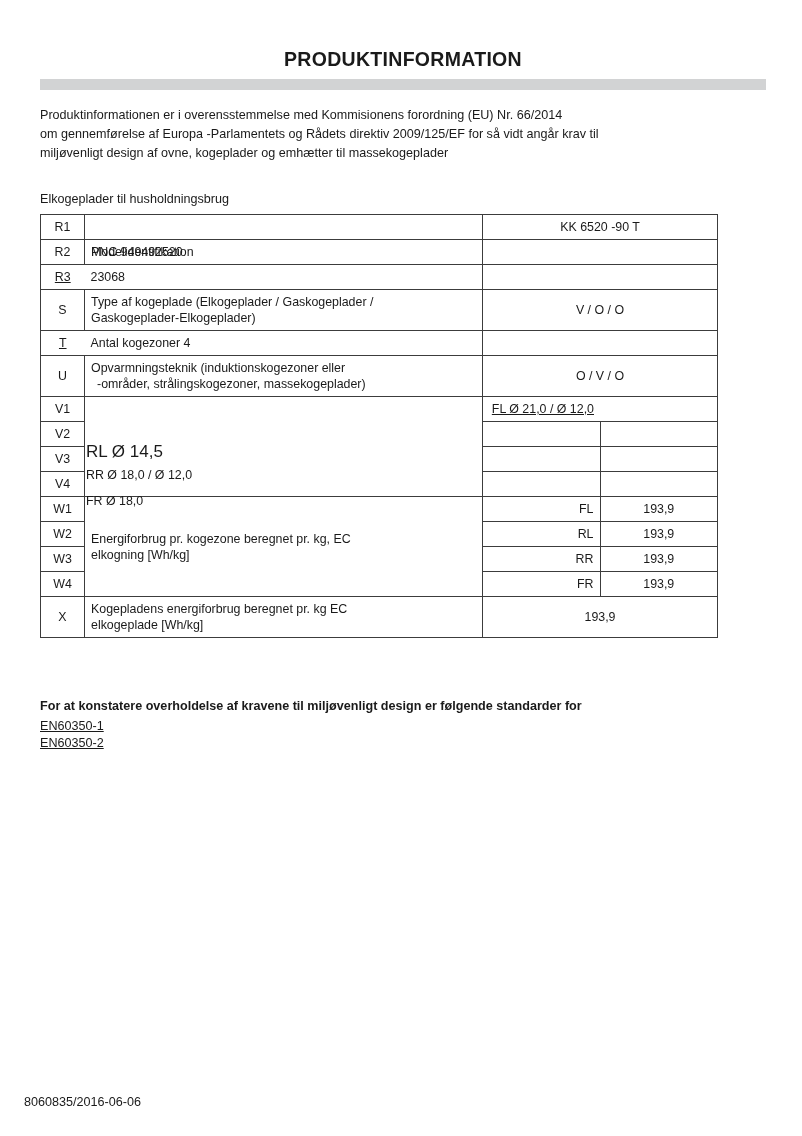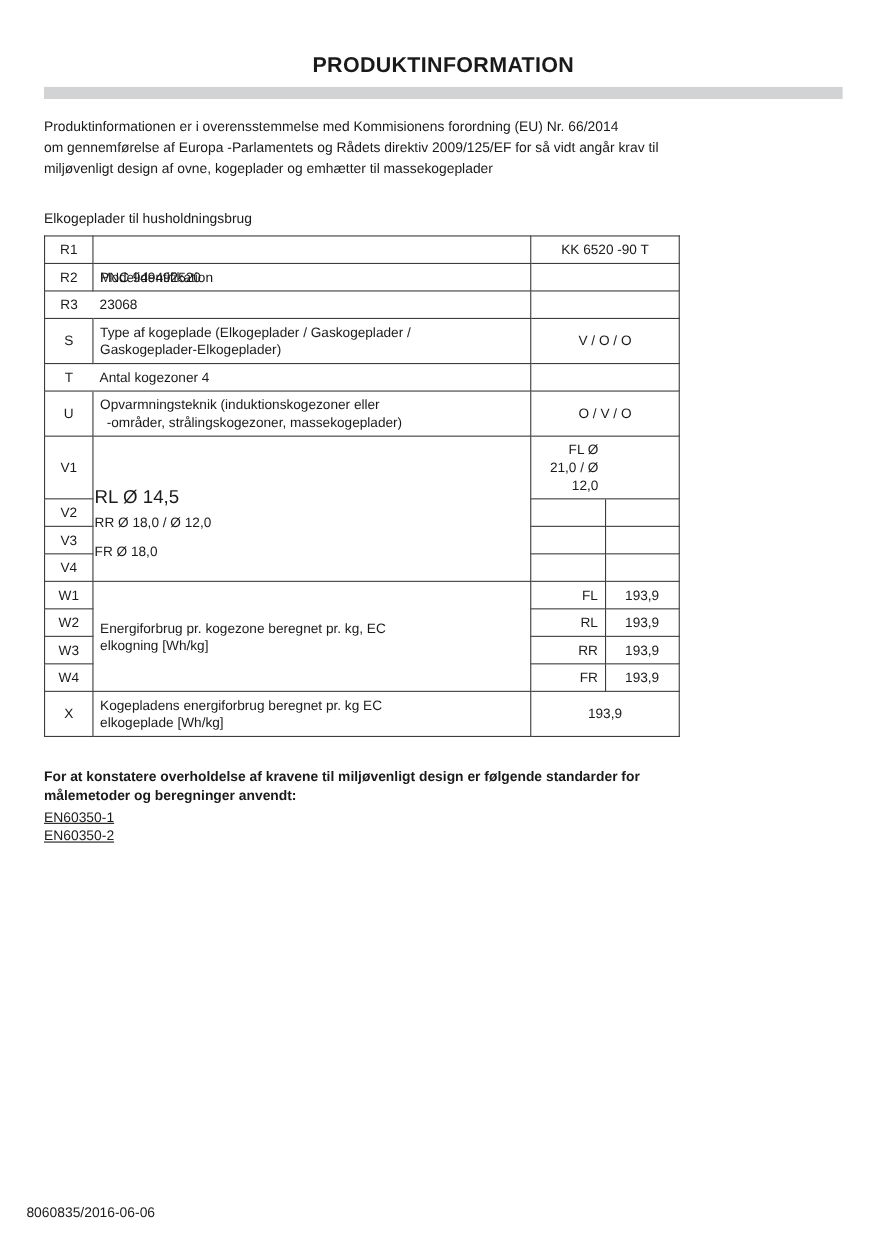--- a/index.html
+++ b/index.html
@@ -67,39 +67,39 @@
 
   
   .tbl {
     position: absolute;
     left: 40px;
     top: 214px;
     width: 706px;
   }
   .tbl table {
     border-collapse: collapse;
-    width: 578px;
+    width: 678px;
     table-layout: fixed;
   }
   .tbl td {
     border: 1px solid #3c3c3c;
     font-size: 12.4px;
     padding: 4px 6px;
     vertical-align: middle;
     line-height: 16px;
   }
   td.code {
     width: 44px;
     text-align: center;
     border-right: 1px solid #3c3c3c;
   }
   td.desc  { width: 398px; }
   td.sub   { width: 46px; text-align: right; padding-left: 8px; }
   td.val   { text-align: center; }
-  td.novert-r { border-right: none; }
+  td.novert-r { border-right: none; text-decoration: underline; }
   td.novert-l { border-left: none; }
 
   
   .stack {
     position: relative;
     height: 16px;
   }
   .stack > span {
     position: absolute;
     left: 0;
@@ -265,21 +265,20 @@
       </table>
   </div>
 
   <div style="position:absolute;left:86px;top:442px;font-size:17px;">RL Ø 14,5</div>
   <div style="position:absolute;left:86px;top:468px;font-size:12.4px;">RR Ø 18,0 / Ø 12,0</div>
   <div style="position:absolute;left:86px;top:494px;font-size:12.4px;">FR Ø 18,0</div>
 
   <div class="std-block">
     <div class="bold">
       <div>For at konstatere overholdelse af kravene til miljøvenligt design er følgende standarder for</div>
-      <div class="l2">målemetoder og beregninger anvendt:</div>
     </div>
     <div class="std-list">
       <div>EN60350-1</div>
       <div>EN60350-2</div>
     </div>
   </div>
 
   <div class="page-footer">8060835/2016-06-06</div>
 
 </div>

